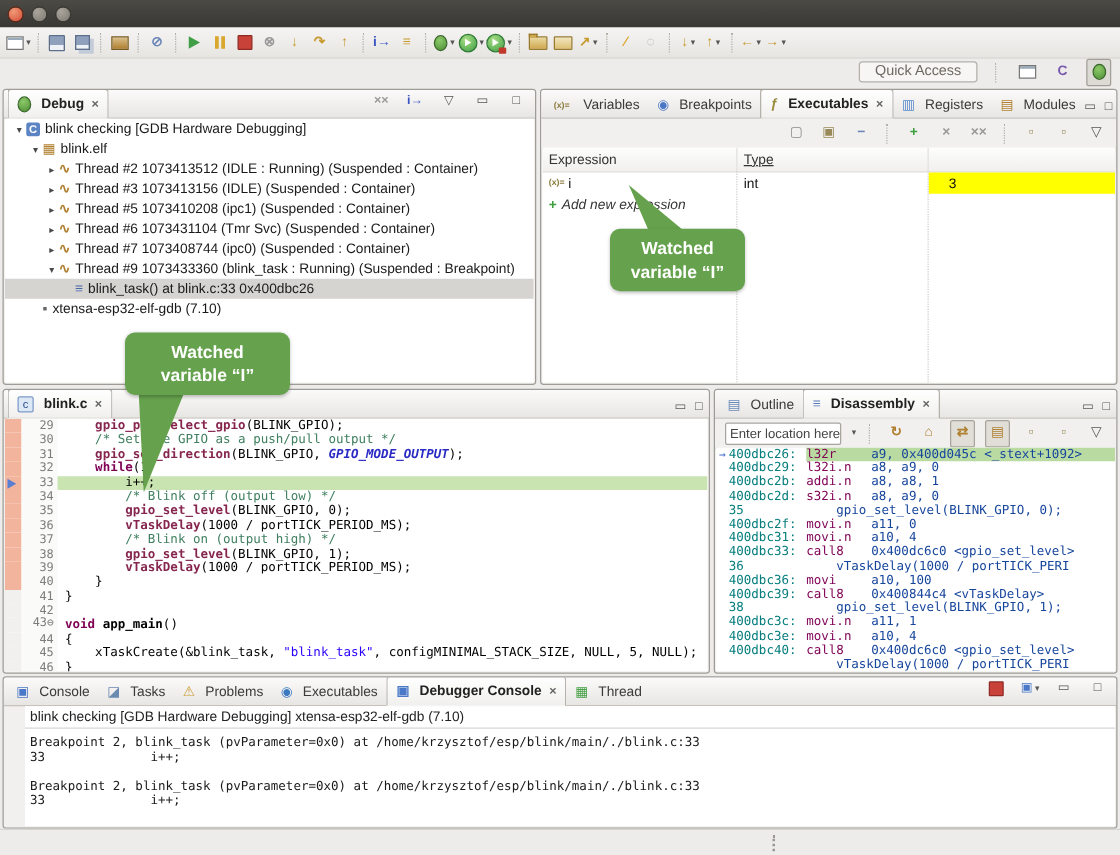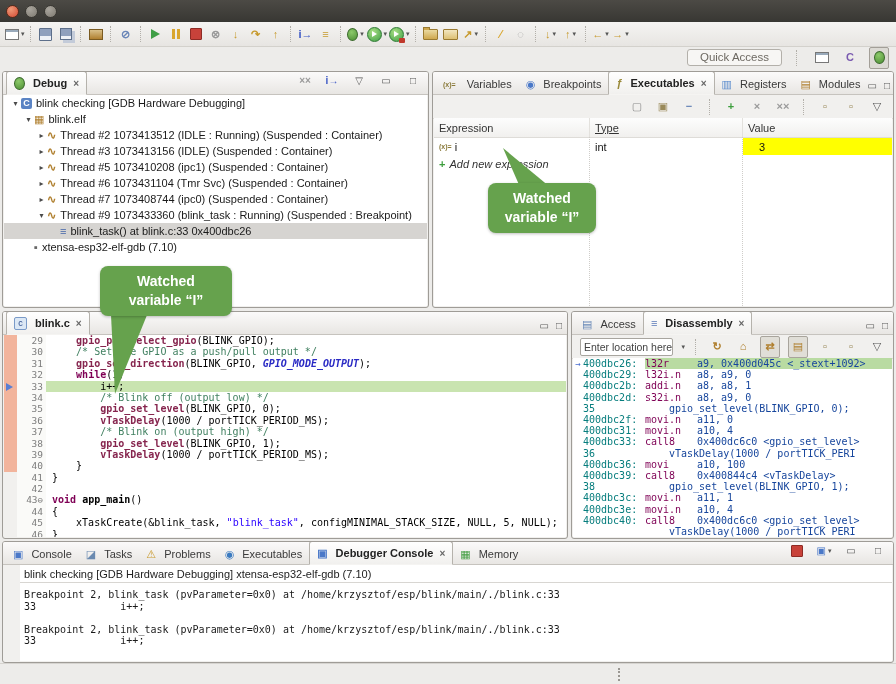--- a/index.html
+++ b/index.html
@@ -73,21 +73,21 @@
   .xrow{display:flex;height:17px;align-items:center;font-size:11px;color:#111;}
   .xcell{box-sizing:border-box;padding-left:5px;height:17px;display:flex;align-items:center;}
   .xicon{font-size:7px;color:#8a7a3a;margin-right:3px;font-weight:bold;}
   .yellowcell{background:#ffff00;}
   .addrow{display:flex;height:17px;align-items:center;font-size:11px;}
   .addplus{color:#3d9e3d;font-weight:bold;margin:0 4px 0 5px;}
   .addlabel{font-style:italic;color:#333;}
   .vline{position:absolute;top:19px;bottom:0;width:0;border-left:1px dotted #cfcdc9;}
   
   .codewrap{font-family:"DejaVu Sans Mono",monospace;font-size:10px;line-height:11.4px;}
-  .codeline{display:flex;height:11.4px;align-items:center;}
+  .codeline{display:flex;height:11.4px;align-items:flex-end;}
   .annc{width:13px;flex:none;height:100%;background:#f1f0ee;position:relative;}
   .annc.salmon{background:#f2b49c;}
   .bp-arrow{position:absolute;left:2px;top:2px;width:0;height:0;
     border-left:7px solid #5a7ed2;border-top:4px solid transparent;border-bottom:4px solid transparent;}
   .lnum{width:26px;flex:none;text-align:right;padding-right:3px;color:#7d7d7d;font-size:9.5px;background:#fafaf8;}
   .fold{font-size:9px;color:#777;}
   .ctext{flex:1;white-space:pre;padding-left:6px;}
   .execline{background:#c9e4b0;}
   .tk-kw{color:#7f0055;font-weight:bold;}
   .tk-fn{color:#86254e;font-weight:bold;}
@@ -414,21 +414,20 @@
           <span class="icoglyph" style="color: rgb(154, 138, 90);">▫</span>
         </span>
         <span class="tbtn">
           <span class="icoglyph" style="color: rgb(85, 85, 85);">▽</span>
         </span>
       </div>
     <div class="whitebody" style="top:46px;">
       <div class="thead">
         <div class="thcell" style="width:156px;">Expression</div>
         <div class="thcell" style="width:153px;text-decoration:underline;">Type</div>
-        <div class="thcell" style="flex:1;border-right:none;">Value</div>
       </div>
       <div class="vline" style="left:155px;"></div>
       <div class="vline" style="left:308px;"></div>
       <div class="xrow">
         <div class="xcell" style="width:156px;">
           <span class="xicon">(x)=</span>
           <span>i</span>
         </div>
         <div class="xcell" style="width:153px;">int</div>
         <div class="xcell yellowcell" style="flex:1;padding-left:16px;">3</div>
@@ -549,21 +548,21 @@
         </div>
       </div>
   </div>
 
   <div class="panel" style="left:571px;top:311px;width:323px;height:228px;">
     <div class="tabbar" id="disasm-tabbar">
         <div class="tab">
           <span class="ticon">
             <span class="icoglyph" style="color: rgb(106, 138, 184);">▤</span>
           </span>
-          <span>Access</span>
+          <span>Outline</span>
         </div>
         <div class="tab selected">
           <span class="ticon">
             <span class="icoglyph b" style="color: rgb(90, 122, 184);">≡</span>
           </span>
           <span>Disassembly</span>
           <span class="tabclose">×</span>
         </div>
         <div class="panright">
           <span class="icoglyph">▭</span>
@@ -646,21 +645,21 @@
           <span class="ticon">
             <span class="icoglyph" style="color: rgb(74, 120, 200);">▣</span>
           </span>
           <span>Debugger Console</span>
           <span class="tabclose">×</span>
         </div>
         <div class="tab">
           <span class="ticon">
             <span class="icoglyph" style="color: rgb(70, 160, 70);">▦</span>
           </span>
-          <span>Memory</span>
+          <span>Thread</span>
         </div>
         <div class="panright">
           <span class="tbtn">
             <span class="shp shp-stop"></span>
           </span>
           <span class="tbtn">
             <span class="icoglyph" style="color: rgb(74, 120, 200);">▣</span>
             <span class="dd">▾</span>
           </span>
           <span class="tbtn">

